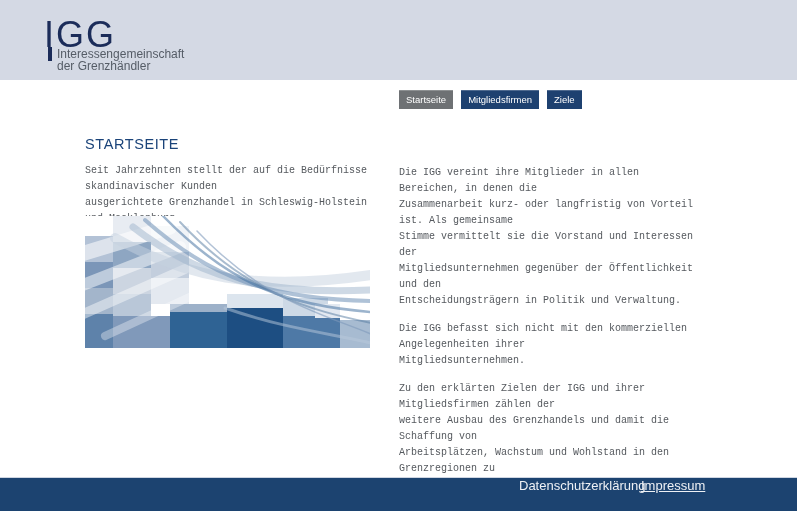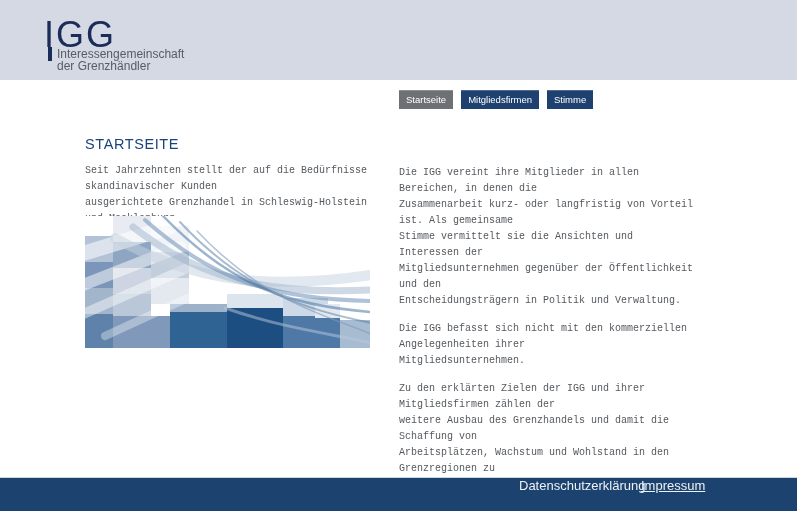--- a/index.html
+++ b/index.html
@@ -44,21 +44,21 @@
       <div class="logo-sub">
         <div>Interessengemeinschaft</div>
         <div>der Grenzhändler</div>
       </div>
     </div>
   </div>
 
   <nav class="nav">
     <div class="tab active">Startseite</div>
     <div class="tab">Mitgliedsfirmen</div>
-    <div class="tab">Stimme</div>
+    <div class="tab">Ziele</div>
   </nav>
 
   <h1 class="page-title">STARTSEITE</h1>
 
   <div class="col-left">
     <p class="body-text">Seit Jahrzehnten stellt der auf die Bedürfnisse skandinavischer Kunden
 ausgerichtete Grenzhandel in Schleswig-Holstein und Mecklenburg-
 Vorpommern einen wichtigen Wirtschaftsfaktor in den Grenzregionen dar.</p>
   </div>
 
@@ -101,21 +101,21 @@
         <path d="M95,6 C162,78 225,94 286,107" stroke="#54799f" stroke-width="2" opacity="0.5"></path>
         <path d="M112,15 C178,85 238,98 286,118" stroke="#7e9abb" stroke-width="1.5" opacity="0.6"></path>
         <path d="M140,92 C200,113 250,118 286,127" stroke="#b9c9dc" stroke-width="3" opacity="0.5"></path>
       </g>
     </svg>
   </div>
 
   <div class="col-right">
     <p class="body-text">Die IGG vereint ihre Mitglieder in allen Bereichen, in denen die
 Zusammenarbeit kurz- oder langfristig von Vorteil ist. Als gemeinsame
-Stimme vermittelt sie die Ansichten und Interessen der
+Stimme vermittelt sie die Vorstand und Interessen der
 Mitgliedsunternehmen gegenüber der Öffentlichkeit und den
 Entscheidungsträgern in Politik und Verwaltung.</p>
     <p class="body-text">Die IGG befasst sich nicht mit den kommerziellen Angelegenheiten ihrer
 Mitgliedsunternehmen.</p>
     <p class="body-text">Zu den erklärten Zielen der IGG und ihrer Mitgliedsfirmen zählen der
 weitere Ausbau des Grenzhandels und damit die Schaffung von
 Arbeitsplätzen, Wachstum und Wohlstand in den Grenzregionen zu
 Skandinavien.</p>
   </div>
 

